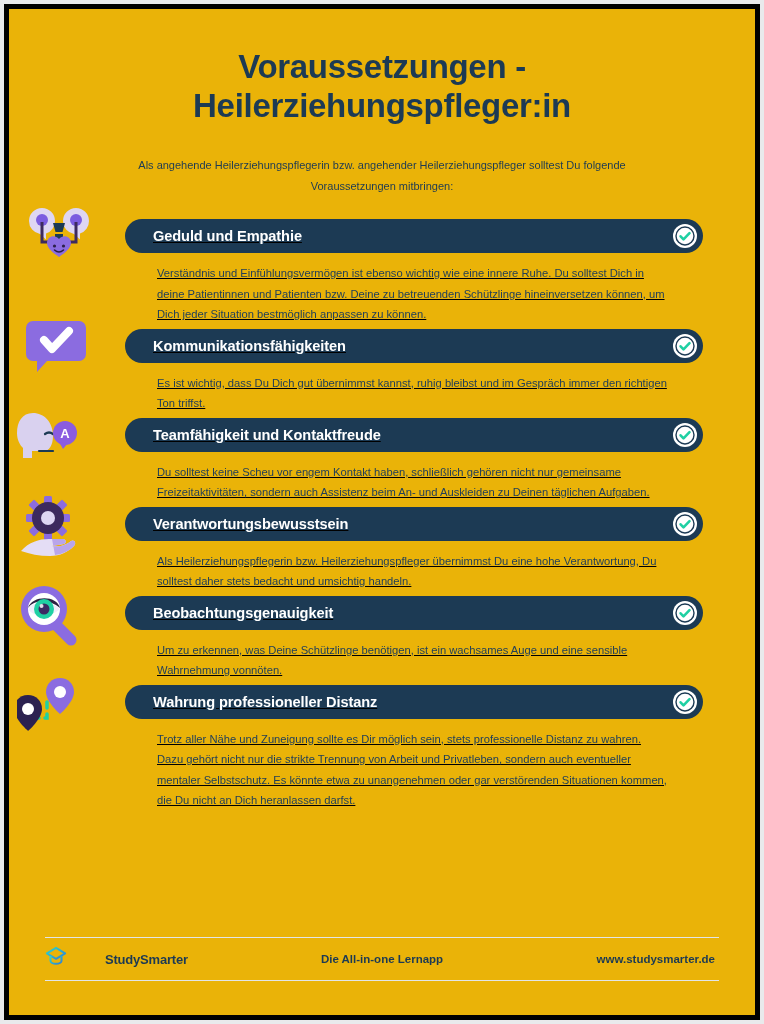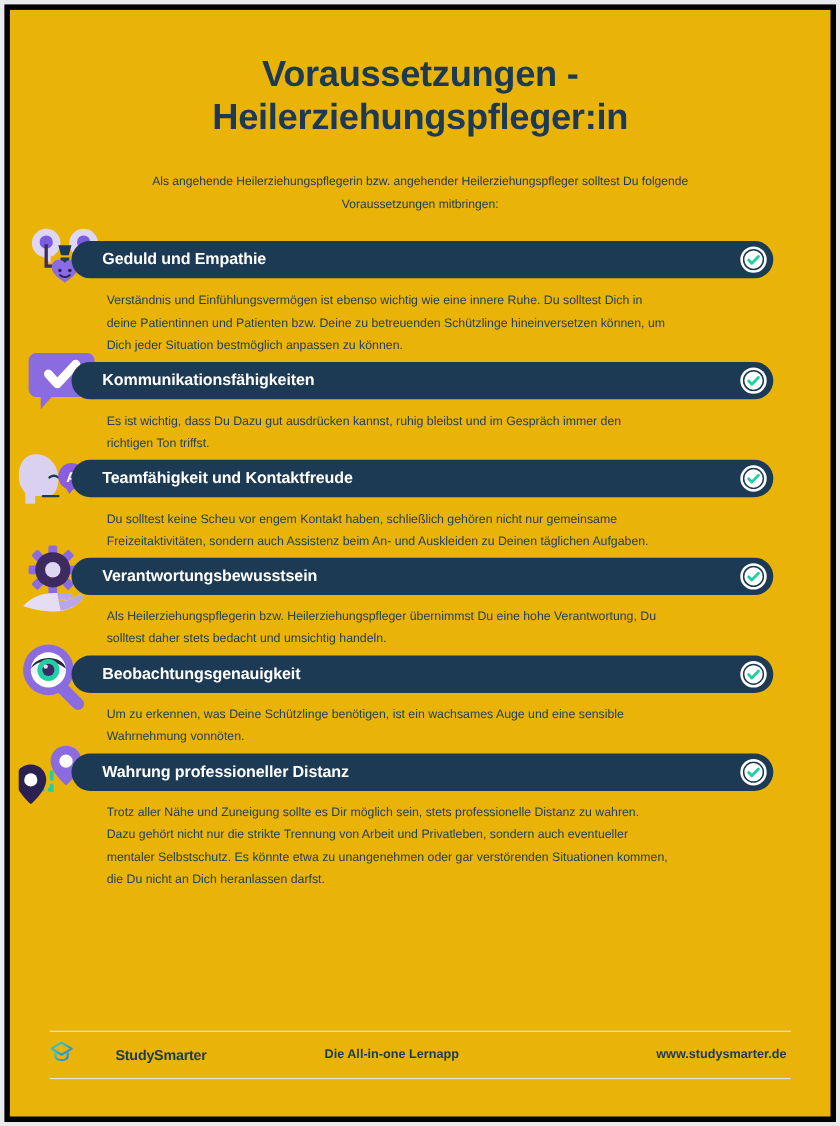--- a/index.html
+++ b/index.html
@@ -52,23 +52,24 @@
   }
 
   
   .sections {
     margin-top: 22px;
     padding: 0 8px 0 0;
   }
 
   .section {
     position: relative;
-    padding-left: 60px;
+    padding-left: 120px;
     padding-right: 44px;
     margin-bottom: 4px;
+    text-decoration: underline;
   }
 
   .bar {
     position: relative;
     height: 34px;
     background: #1c3a54;
     border-radius: 17px;
     display: flex;
     align-items: center;
     padding-left: 28px;
@@ -139,20 +140,21 @@
   .brand-name {
     color: #1c3a54;
     font-size: 13px;
     font-weight: bold;
     letter-spacing: -0.2px;
     margin-left: 32px;
   }
 
   .footer-center {
     flex: 1;
+    text-align: center;
     color: #1c3a54;
     font-size: 11.5px;
     font-weight: bold;
   }
 
   .footer-right {
     width: 250px;
     text-align: right;
     color: #1c3a54;
     font-size: 11.5px;
@@ -211,21 +213,21 @@
       </div>
       <div class="bar">
         <span class="bar-title">Kommunikationsfähigkeiten</span>
         <span class="check-badge">
           <svg width="20" height="20" viewBox="0 0 20 20">
             <circle cx="10" cy="10" r="9" fill="none" stroke="#1c3a54" stroke-width="1.4"></circle>
             <path d="M5.6 10.3 l2.9 3 l6 -6.2" fill="none" stroke="#1fd0a3" stroke-width="2.6" stroke-linecap="round" stroke-linejoin="round"></path>
           </svg>
         </span>
       </div>
-      <div class="section-body">Es ist wichtig, dass Du Dazu gut ausdrücken kannst, ruhig bleibst und im Gespräch immer den richtigen Ton triffst.</div>
+      <div class="section-body">Es ist wichtig, dass Du Dich gut übernimmst kannst, ruhig bleibst und im Gespräch immer den richtigen Ton triffst.</div>
     </div>
 
     <div class="section">
       <div class="sec-icon">
         <svg width="86" height="70" viewBox="0 0 86 70">
           <path d="M36 30 c0 -14 -9 -23 -20 -23 c-11 0 -16 9 -16 20 c0 7 3 12 6 15 l0 10 h9 l0 -7 h12 c5 0 9 -6 9 -15z" fill="#d9d1ef"></path>
           <path d="M28 28 q4 -3 8 0" fill="none" stroke="#1c3a54" stroke-width="2.2" stroke-linecap="round"></path>
           <path d="M22 45 h14" fill="none" stroke="#1c3a54" stroke-width="2.2" stroke-linecap="round"></path>
           <circle cx="48" cy="27" r="12" fill="#8b5ce0"></circle>
           <path d="M42 36 l4 7 l5 -6z" fill="#8b5ce0"></path>

